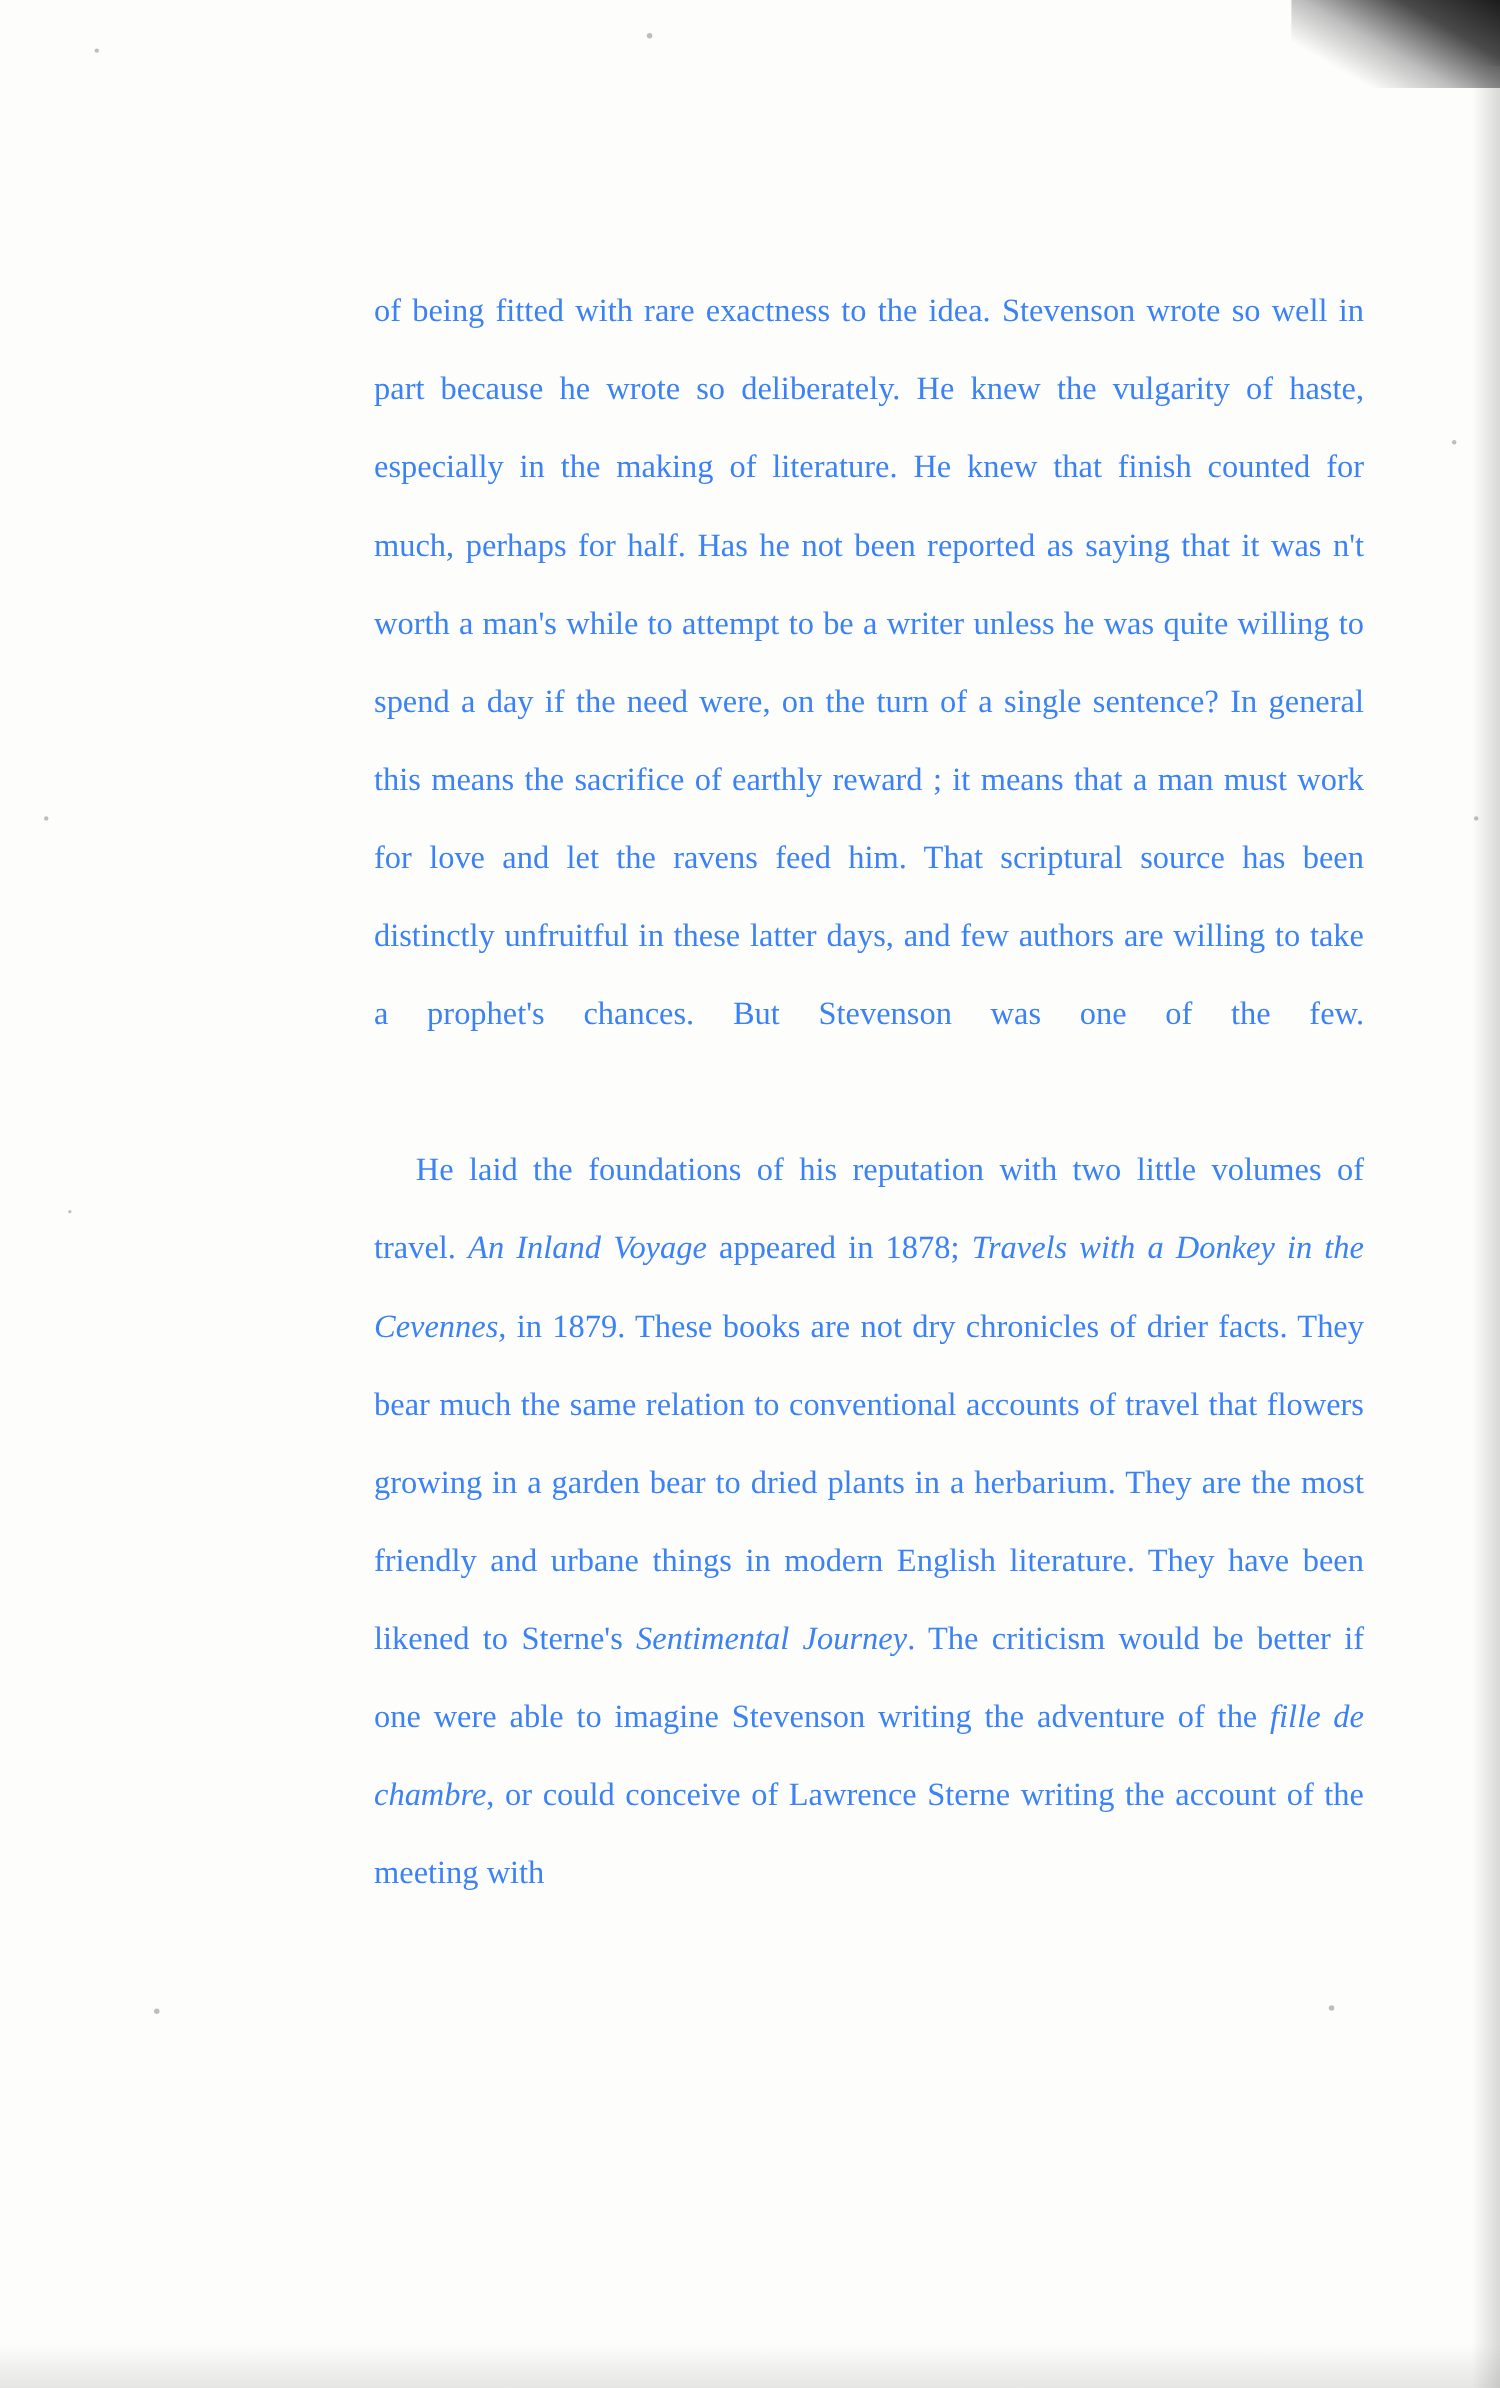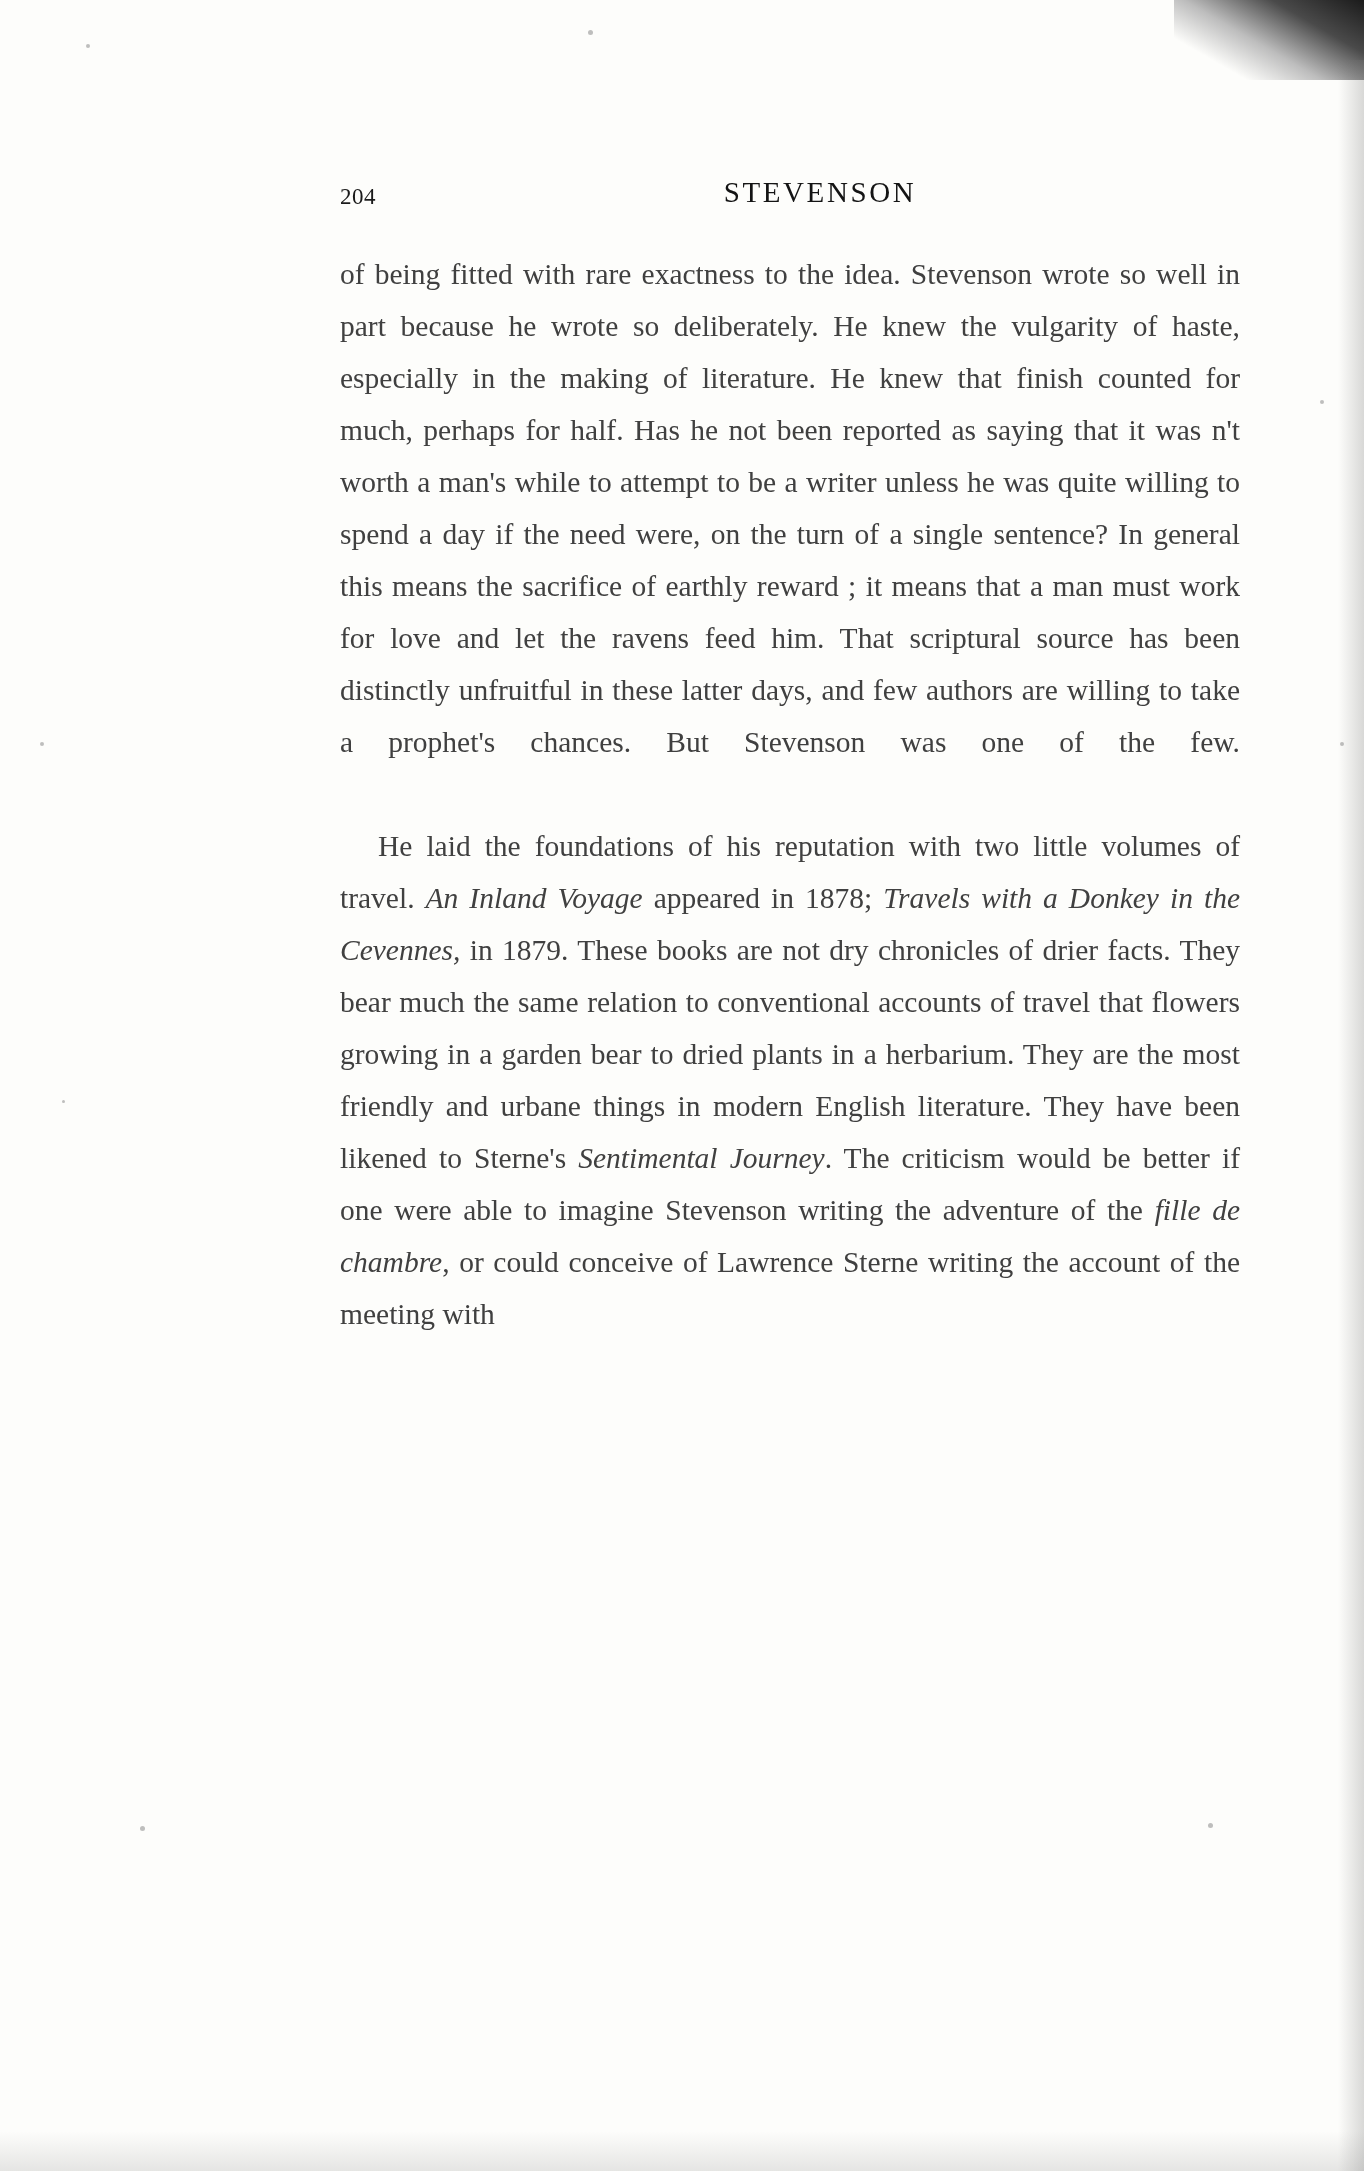--- a/index.html
+++ b/index.html
@@ -94,22 +94,22 @@
   .textblock {
     position: absolute;
     top: 248px;
     left: 340px;
     width: 900px;
   }
 
   .para {
     margin: 0;
     font-size: 29.5px;
-    line-height: 52px;
-    color: #404040;
+    line-height: 71px;
+    color: #3b82f6;
     text-align: justify;
     text-justify: inter-word;
   }
   .para + .para {
     margin-top: 0;
   }
   .indent {
     text-indent: 38px;
   }
   .ital {
@@ -137,23 +137,19 @@
 
   <div class="speck" style="left:588px; top:30px; width:5px; height:5px;"></div>
   <div class="speck" style="left:86px; top:44px; width:4px; height:4px;"></div>
   <div class="speck" style="left:1320px; top:400px; width:4px; height:4px;"></div>
   <div class="speck" style="left:1340px; top:742px; width:4px; height:4px;"></div>
   <div class="speck" style="left:40px; top:742px; width:4px; height:4px;"></div>
   <div class="speck" style="left:1208px; top:1823px; width:5px; height:5px;"></div>
   <div class="speck" style="left:140px; top:1826px; width:5px; height:5px;"></div>
   <div class="speck" style="left:62px; top:1100px; width:3px; height:3px;"></div>
 
-  <div class="running-head">
-    <span class="folio">204</span>
-    <span class="head-title">STEVENSON</span>
-  </div>
 
   <div class="textblock" id="body-text">
       <p class="para"><span>of being fitted with rare exactness to the idea. Stevenson wrote so well in part because he wrote so deliberately.  He knew the vulgarity of haste, especially in the making of literature. He knew that finish counted for much, perhaps for half.  Has he not been reported as saying that it was n't worth a man's while to attempt to be a writer unless he was quite willing to spend a day if the need were, on the turn of a single sentence?  In general this means the sacrifice of earthly reward ; it means that a man must work for love and let the ravens feed him.  That scriptural source has been distinctly unfruitful in these latter days, and few authors are willing to take a prophet's chances.  But Stevenson was one of the few.</span></p>
       <p class="para indent last-natural"><span>He laid the foundations of his reputation with two little volumes of travel. </span><span class="ital">An Inland Voyage</span><span> appeared in 1878; </span><span class="ital">Travels with a Donkey in the Cevennes,</span><span> in 1879.  These books are not dry chronicles of drier facts.  They bear much the same relation to conventional accounts of travel that flowers growing in a garden bear to dried plants in a herbarium. They are the most friendly and urbane things in modern English literature.  They have been likened to Sterne's </span><span class="ital">Sentimental Journey</span><span>.  The criticism would be better if one were able to imagine Stevenson writing the adventure of the </span><span class="ital">fille de chambre</span><span>, or could conceive of Lawrence Sterne writing the account of the meeting with</span></p>
     </div>
 
 </div>
 
 </body></html>

